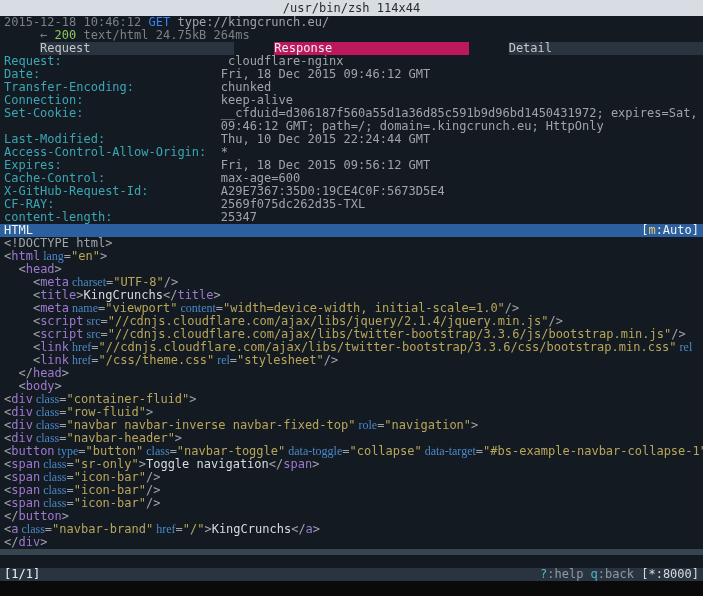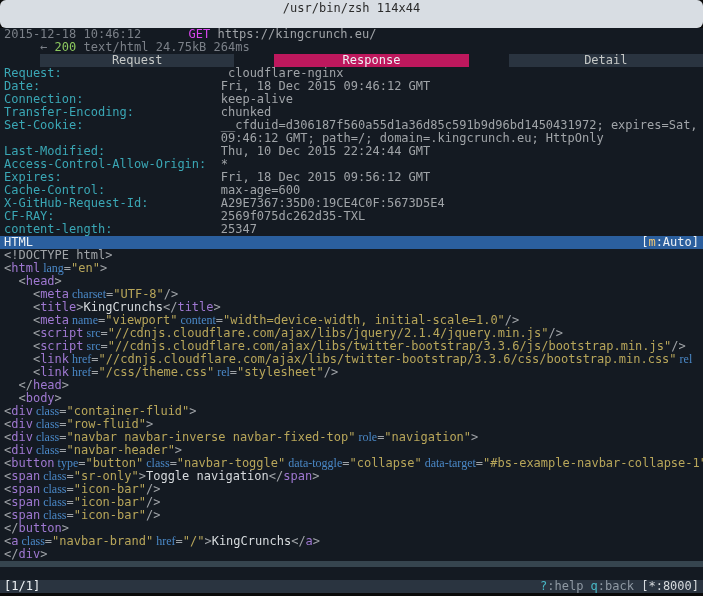--- a/index.html
+++ b/index.html
@@ -10,47 +10,45 @@
     line-height: 1.08;
     color: #c5c8c6;
     width: 703px;
     height: 596px;
     overflow: hidden;
   }
   .titlebar {
     background: #d8dde3;
     color: #2b2b2b;
     text-align: center;
-    height: 28px;
+    height: 16px;
     line-height: 16px;
     font-size: 12px;
-    border-radius: 6px;
   }
   .term {
     background: #141a22;
     padding: 0;
   }
   .line { white-space: pre; padding: 0 4px; height: 13px; line-height: 13px; }
   .gray { color: #a0a4a8; }
   .dim  { color: #7b8088; text-align: right; }
-  .cyan { color: #d946ef; margin-left: 40px; }
+  .cyan { color: #3b82f6; }
   .teal { color: #3aa7b5; }
   .green{ color: #8cc85f; }
   .yellow{ color: #b8a65a; }
   .blue { color: #4a88c7; font-family: Liberation Serif, serif; }
   .purple{ color: #9f78d1; }
   .white{ color: #d7dbde; }
   .tabbar {
     display: flex;
     height: 13px;
     line-height: 13px;
   }
   .tab {
     flex: 1;
-    text-align: center;
     background: #2a3440;
     color: #c5c8c6;
     font-size: 12px;
     margin-left: 40px;
   }
   .tab.active { background: #be185d; color: #eef2f5; }
   .respbar {
     background: #2b5f9e;
     color: #eef2f5;
     display: flex;
@@ -78,34 +76,34 @@
   .statusbar .dimw { color: #8f99a3; }
   .rb-m { color: #f0c674; }
 </style>
 </head>
 <body>
 
 <div class="titlebar">/usr/bin/zsh 114x44</div>
 
 <div class="term">
 
-  <div class="line"><span class="dim">2015-12-18 10:46:12</span> <span class="cyan">GET</span> <span class="gray">https://kingcrunch.eu/</span></div>
+  <div class="line"><span class="dim">2015-12-18 10:46:12</span> <span class="cyan">GET</span> <span class="gray">type://kingcrunch.eu/</span></div>
   <div class="line"><span class="dim">     ←</span> <span class="green">200</span> <span class="dim">text/html 24.75kB 264ms</span></div>
 
   <div class="tabbar">
     <div class="tab">Request</div>
     <div class="tab active">Response</div>
     <div class="tab">Detail</div>
   </div>
 
   <div id="headers">
       <div class="line"><span class="teal">Request:                       </span><span class="gray">cloudflare-nginx</span></div>
       <div class="line"><span class="teal">Date:                         </span><span class="gray">Fri, 18 Dec 2015 09:46:12 GMT</span></div>
+      <div class="line"><span class="teal">Transfer-Encoding:            </span><span class="gray">chunked</span></div>
       <div class="line"><span class="teal">Connection:                   </span><span class="gray">keep-alive</span></div>
-      <div class="line"><span class="teal">Transfer-Encoding:            </span><span class="gray">chunked</span></div>
       <div class="line"><span class="teal">Set-Cookie:                   </span><span class="gray">__cfduid=d306187f560a55d1a36d85c591b9d96bd1450431972; expires=Sat, 17-Dec-16</span></div>
       <div class="line"><span class="teal">                              </span><span class="gray">09:46:12 GMT; path=/; domain=.kingcrunch.eu; HttpOnly</span></div>
       <div class="line"><span class="teal">Last-Modified:                </span><span class="gray">Thu, 10 Dec 2015 22:24:44 GMT</span></div>
       <div class="line"><span class="teal">Access-Control-Allow-Origin:  </span><span class="gray">*</span></div>
       <div class="line"><span class="teal">Expires:                      </span><span class="gray">Fri, 18 Dec 2015 09:56:12 GMT</span></div>
       <div class="line"><span class="teal">Cache-Control:                </span><span class="gray">max-age=600</span></div>
       <div class="line"><span class="teal">X-GitHub-Request-Id:          </span><span class="gray">A29E7367:35D0:19CE4C0F:5673D5E4</span></div>
       <div class="line"><span class="teal">CF-RAY:                       </span><span class="gray">2569f075dc262d35-TXL</span></div>
       <div class="line"><span class="teal">content-length:               </span><span class="gray">25347</span></div>
     </div>

